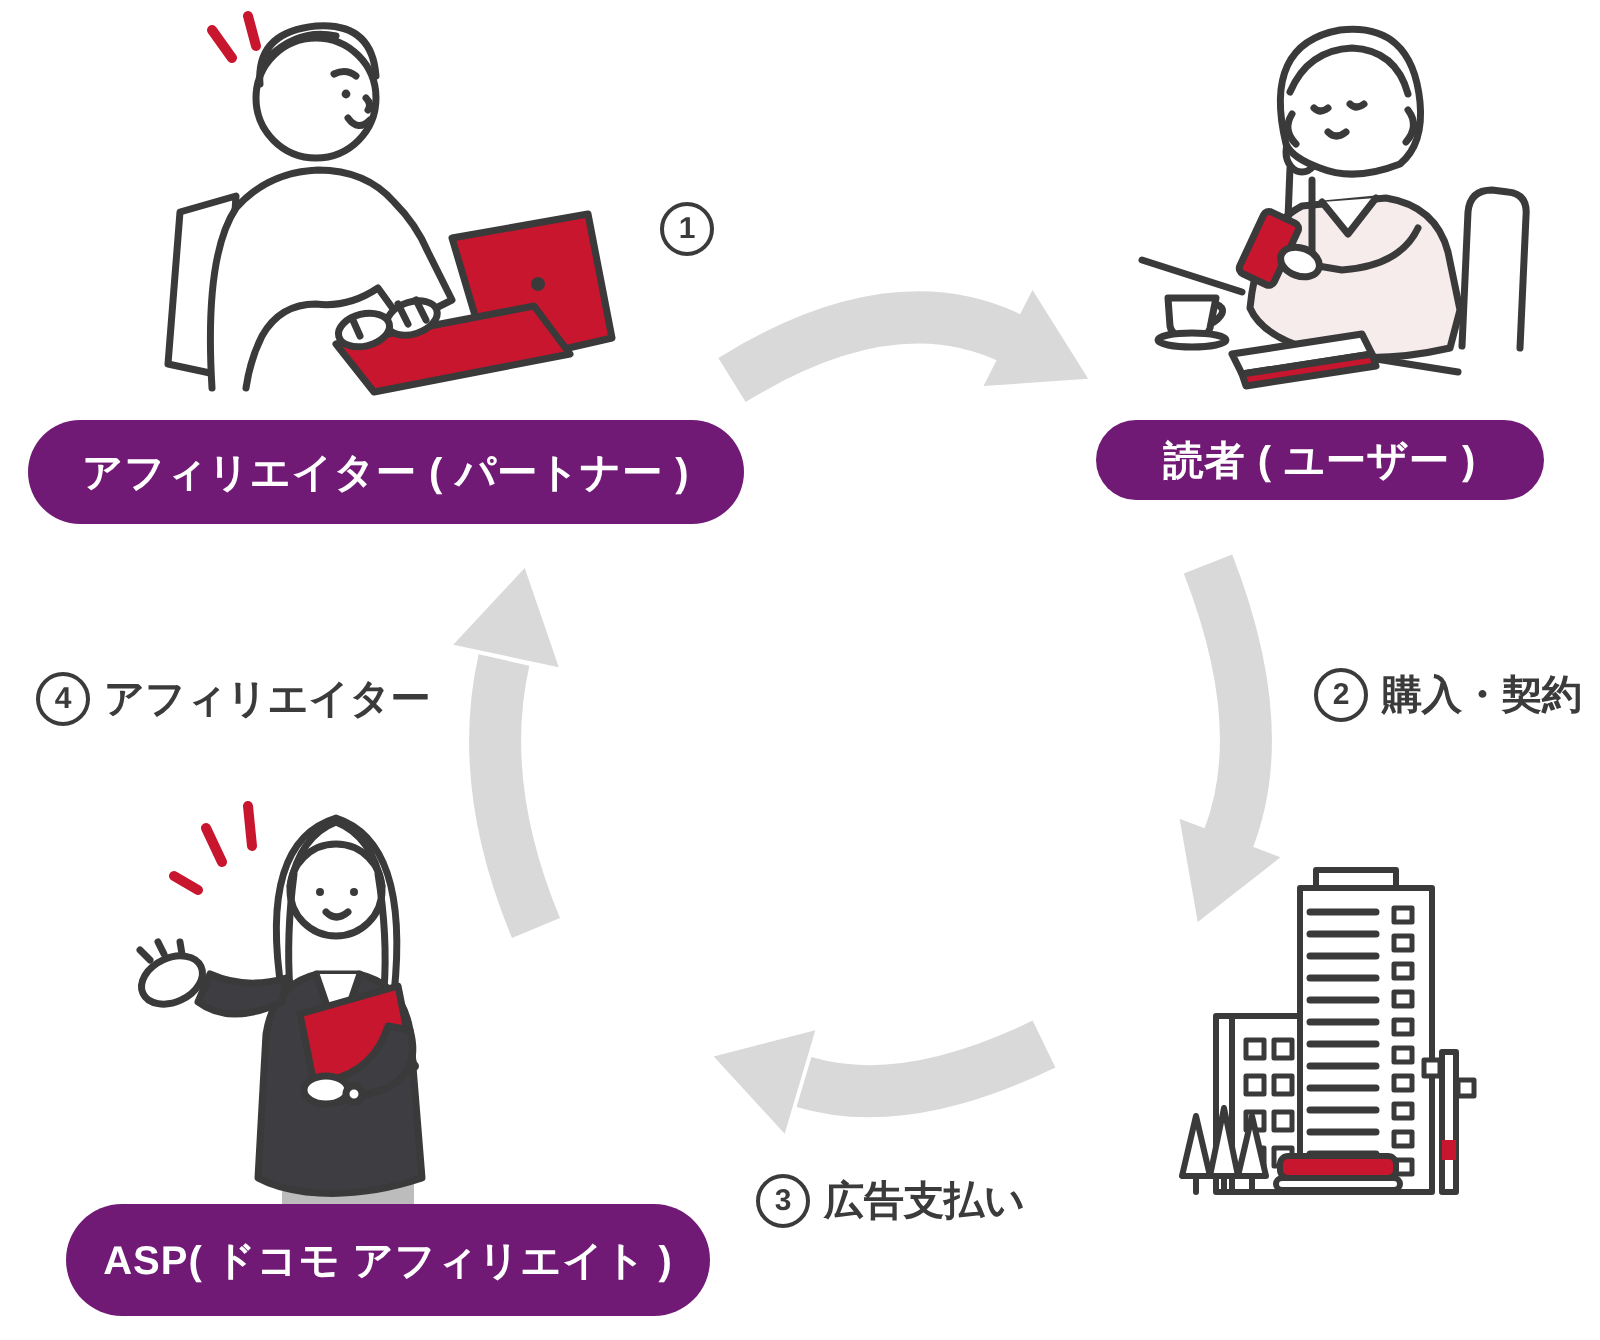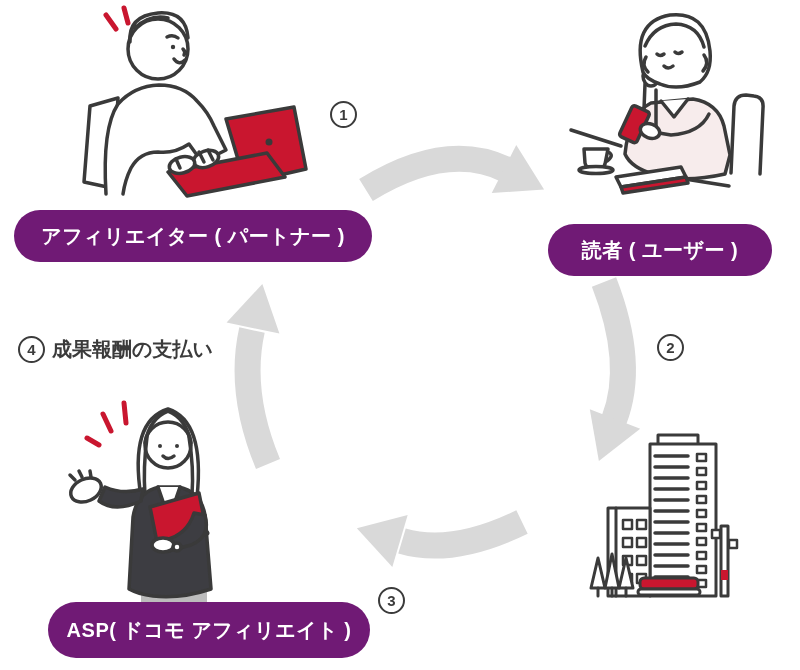--- a/index.html
+++ b/index.html
@@ -160,34 +160,36 @@
       <circle cx="124" cy="154" r="4" fill="#fff"></circle>
     </g>
     <g stroke="#c9162f" stroke-width="5" stroke-linecap="round" fill="none">
       <path d="M46,52 L34,45 M58,38 L50,21 M73,30 L71,10"></path>
     </g>
   </svg>
 
   <div class="node-pill" style="left:14px;top:210px;width:358px;height:52px">
     <span>アフィリエイター ( パートナー )</span>
   </div>
-  <div class="node-pill" style="left:548px;top:224px;width:224px;height:52px">
+  <div class="node-pill" style="left:548px;top:210px;width:224px;height:40px">
     <span>読者 ( ユーザー )</span>
   </div>
-  <div class="node-pill" style="left:48px;top:602px;width:322px;height:56px">
+  <div class="node-pill" style="left:33px;top:602px;width:322px;height:56px">
     <span>ASP( ドコモ アフィリエイト )</span>
   </div>
 
   <div class="step-label" style="left:330px;top:101px">
     <span class="step-num">1</span>
   </div>
   <div class="step-label" style="left:657px;top:334px">
     <span class="step-num">2</span>
+    <span>購入・契約</span>
   </div>
   <div class="step-label" style="left:378px;top:587px">
     <span class="step-num">3</span>
+    <span>広告支払い</span>
   </div>
   <div class="step-label" style="left:18px;top:336px">
     <span class="step-num">4</span>
-    <span>成果報酬の支払い</span>
+    <span>アフィリエイター</span>
   </div>
 
 </div>
 
 </body></html>

